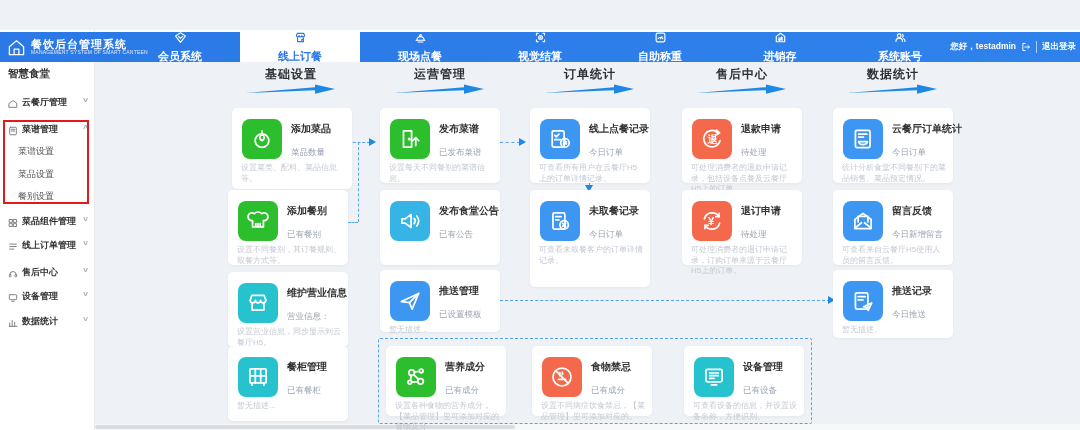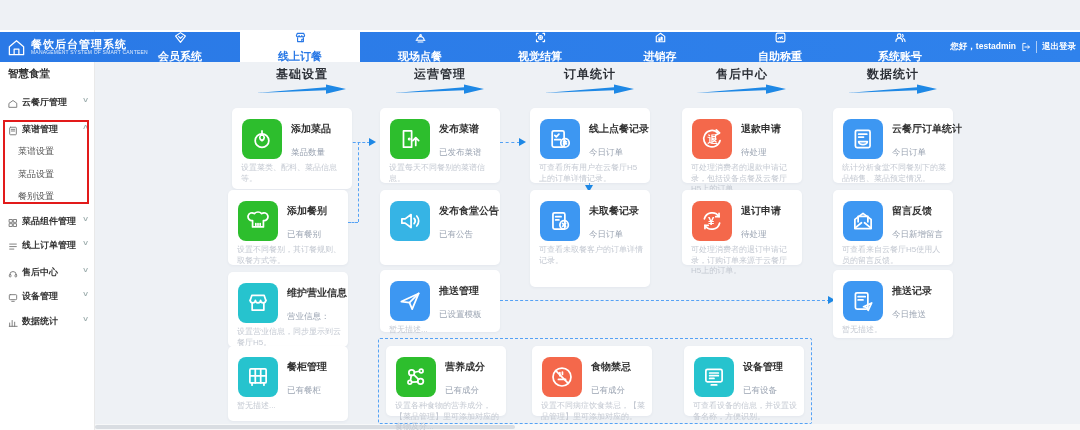--- a/index.html
+++ b/index.html
@@ -137,36 +137,36 @@
             <path d="M3 5 V3 H5 M11 3 H13 V5 M13 11 V13 H11 M5 13 H3 V11"></path>
             <circle cx="8" cy="8" r="2.4"></circle>
             <circle cx="8" cy="8" r="0.7"></circle>
           </svg>
       </span>
       <span class="nl">视觉结算</span>
     </div>
     <div class="nav-item">
       <span>
         <svg width="13" height="13" viewBox="0 0 16 16">
+            <rect x="2.6" y="2.6" width="10.8" height="10.8" rx="2"></rect>
+            <path d="M5.2 9.4 A3.2 3.2 0 0 1 10.8 9.4"></path>
+            <path d="M8 9.4 L10 6.8"></path>
+          </svg>
+      </span>
+      <span class="nl">自助称重</span>
+    </div>
+    <div class="nav-item">
+      <span>
+        <svg width="13" height="13" viewBox="0 0 16 16">
             <path d="M2.8 6.6 L8 2.8 L13.2 6.6 V13.2 H2.8 Z"></path>
             <path d="M5.4 8.6 H10.2 M9 7.4 L10.4 8.6 L9 9.8"></path>
             <path d="M10.6 11 H5.8 M7 9.8 L5.6 11 L7 12.2"></path>
           </svg>
       </span>
       <span class="nl">进销存</span>
-    </div>
-    <div class="nav-item">
-      <span>
-        <svg width="13" height="13" viewBox="0 0 16 16">
-            <rect x="2.6" y="2.6" width="10.8" height="10.8" rx="2"></rect>
-            <path d="M5.2 9.4 A3.2 3.2 0 0 1 10.8 9.4"></path>
-            <path d="M8 9.4 L10 6.8"></path>
-          </svg>
-      </span>
-      <span class="nl">自助称重</span>
     </div>
     <div class="nav-item">
       <span>
         <svg width="13" height="13" viewBox="0 0 16 16">
             <circle cx="6.4" cy="5.8" r="2.2"></circle>
             <path d="M2.4 12.8 a4 4 0 0 1 8 0"></path>
             <path d="M10.4 4.1 a2.2 2.2 0 0 1 0 3.5 M11.6 9.3 a4 4 0 0 1 2 3.5"></path>
           </svg>
       </span>
       <span class="nl">系统账号</span>
@@ -277,21 +277,21 @@
         <path d="M2 3.5 H12 M2 7 H12 M2 10.5 H12"></path>
       </svg>
   </span>
   <span class="crumb-root">智慧食堂</span>
   <span class="crumb-sep">/</span>
   <span class="crumb-cur">线上点餐：通过公众号H5页面订餐消费</span>
 </div>
 
 <div class="main">
 
-  <div class="colhead" style="left:147px;top:10px;">
+  <div class="colhead" style="left:136px;top:10px;">
     <span class="ht">基础设置</span>
     <svg width="92" height="10" viewBox="0 0 92 10">
         <polygon points="0,9 70,3.2 70,0.5 90,5 70,9.8 70,6.2" fill="#1e88e5"></polygon>
       </svg>
   </div>
   <div class="colhead" style="left:285px;top:10px;">
     <span class="ht">运营管理</span>
     <svg width="92" height="10" viewBox="0 0 92 10">
         <polygon points="0,9 70,3.2 70,0.5 90,5 70,9.8 70,6.2" fill="#1e88e5"></polygon>
       </svg>

